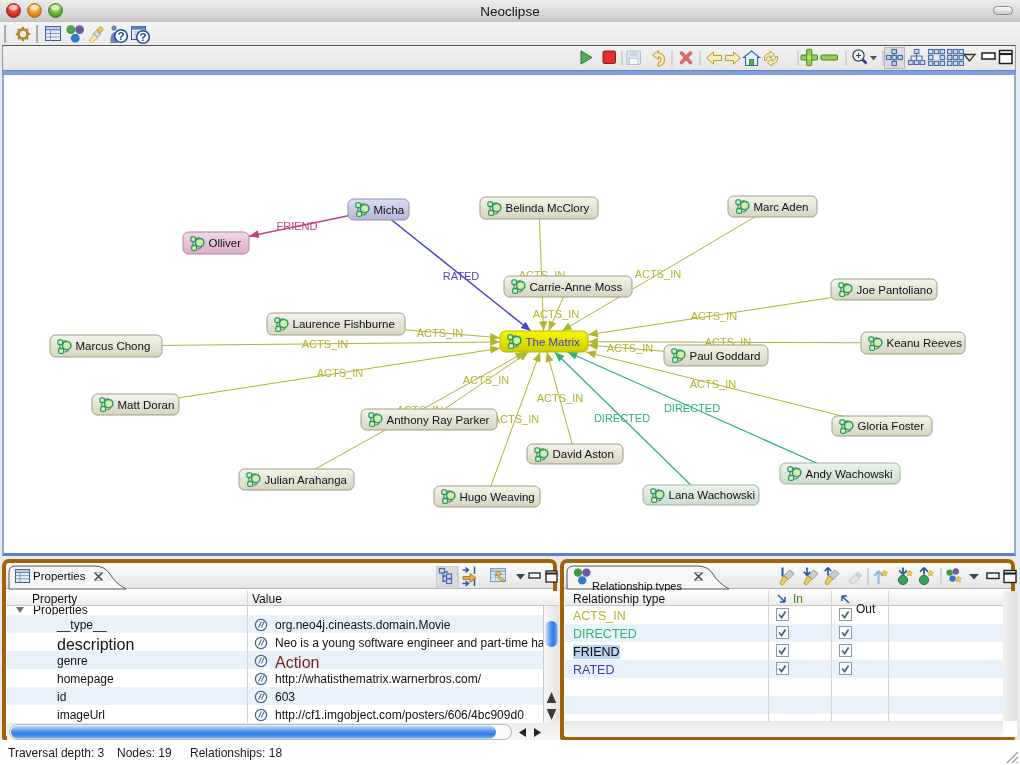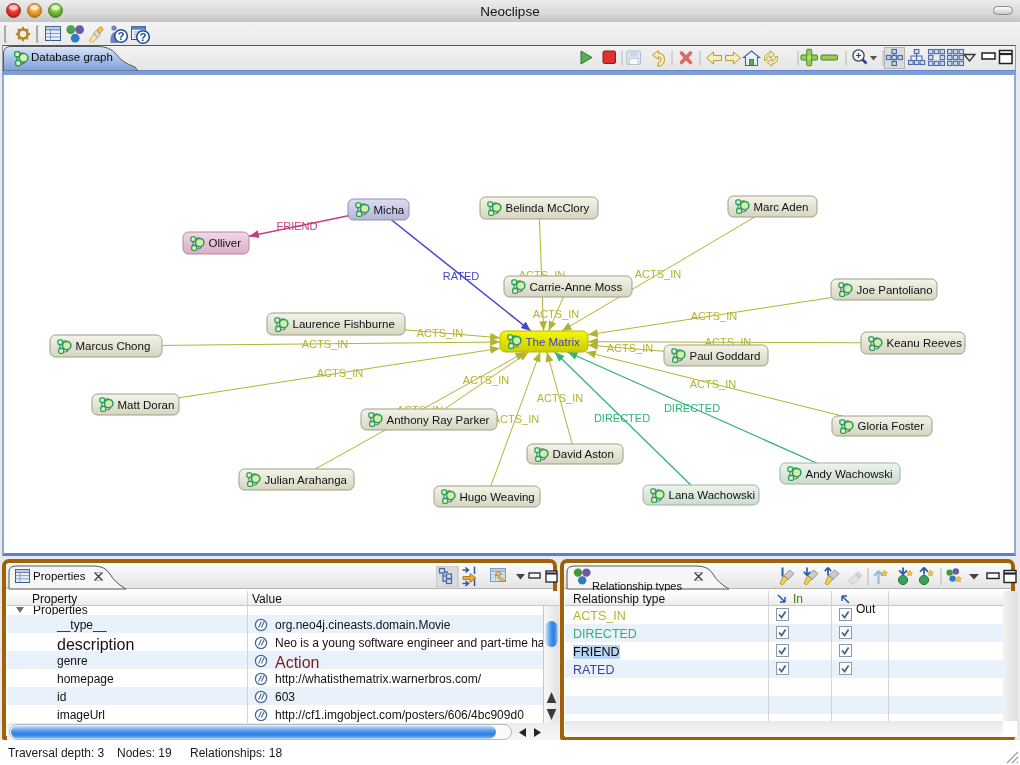--- a/index.html
+++ b/index.html
@@ -100,39 +100,20 @@
    <path d="M3,7 h5 M3,9.5 h5 M3,12 h5" stroke="#9ab" stroke-width="1"></path>
    <circle cx="12" cy="12" r="6.3" fill="#ffffff" stroke="#1f4e9c" stroke-width="1.6"></circle>
    <text x="12" y="16.4" font-size="11.5" font-weight="bold" fill="#1f4e9c" text-anchor="middle">?</text>
   </g>
  </svg>
 </div>
 
 <div id="editor">
  <div id="edhead"></div>
  <div id="edblue"></div>
- <div id="dbtab">
-  <svg width="135" height="26" viewBox="0 0 135 26">
-   <defs>
-          <linearGradient id="tabg" x1="0" y1="0" x2="0" y2="1">
-    <stop offset="0" stop-color="#dce7f8"></stop>
-            <stop offset="0.5" stop-color="#a8c0e8"></stop>
-            <stop offset="1" stop-color="#7e9edb"></stop>
-   </linearGradient>
-        </defs>
-   <path d="M0.5,26 L0.5,8 Q0.5,1.5 8,1.5 L95,1.5 Q107,1.5 113,9 Q119,17.5 132,22 L135,26 Z" fill="url(#tabg)" stroke="#5a5a5a" stroke-width="1"></path>
-  </svg>
-  <svg class="abs" style="left:10px;top:5px" width="17" height="17" viewBox="0 0 17 17">
-   <path d="M4.3,6.6 Q3,9.3 5,11.4 M6.8,3.6 Q9.3,2.2 11,3.9 M7.8,14 Q10.8,14.4 12.2,12" stroke="#566" stroke-width="1.1" fill="none"></path>
-   <circle cx="10.6" cy="7.7" r="4.3" fill="#e2f2a8" stroke="#1da05c" stroke-width="1.5"></circle>
-   <rect x="1.7" y="1.7" width="5" height="5" rx="1.6" fill="#eef6b0" stroke="#1da05c" stroke-width="1.4"></rect>
-   <rect x="2.6" y="10.6" width="5.2" height="5.2" rx="2" fill="#eef6b0" stroke="#1da05c" stroke-width="1.4"></rect>
-  </svg>
-  <div class="txt">Database graph</div>
- </div>
  <svg id="viewtools" class="abs" style="right:3px;top:2px" width="440" height="22" viewBox="0 0 440 22">
   <g transform="translate(7,3)">
         <path d="M1,1 L12,7.5 L1,14 Z" fill="#52b052" stroke="#2e7a2e"></path>
       </g>
   <g transform="translate(30,4)">
         <rect x="0" y="0" width="12.5" height="12.5" rx="1.5" fill="#e03030" stroke="#8c1a1a"></rect>
       </g>
   <path d="M49,3.5 v15" stroke="#b8b8b8"></path>
   <g transform="translate(54,4) " opacity="0.8">
         <rect x="0" y="0" width="13.5" height="13.5" rx="1" fill="#dde6f2" stroke="#9fb3cc"></rect>

